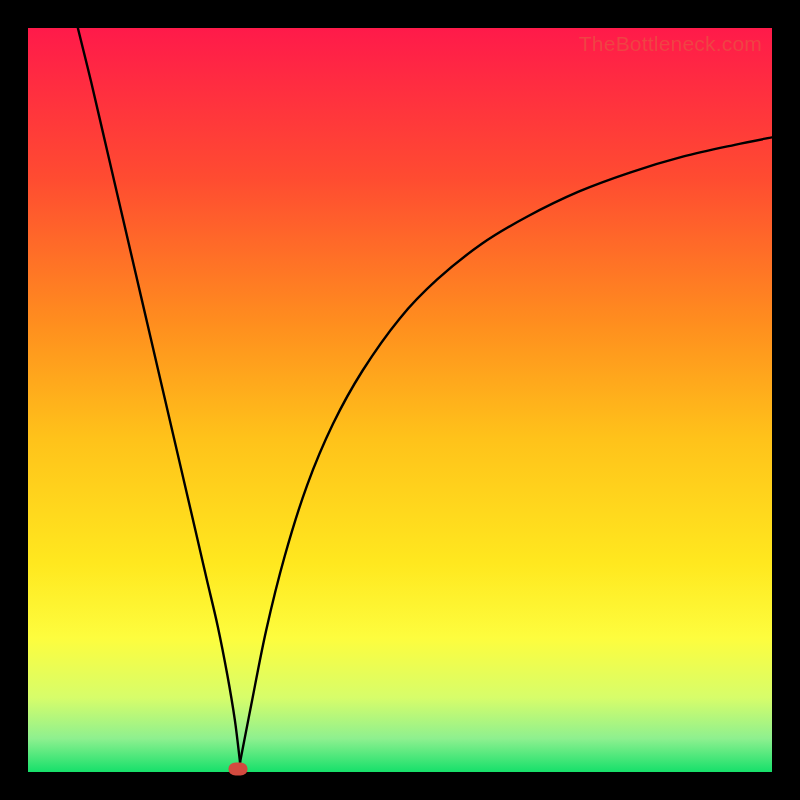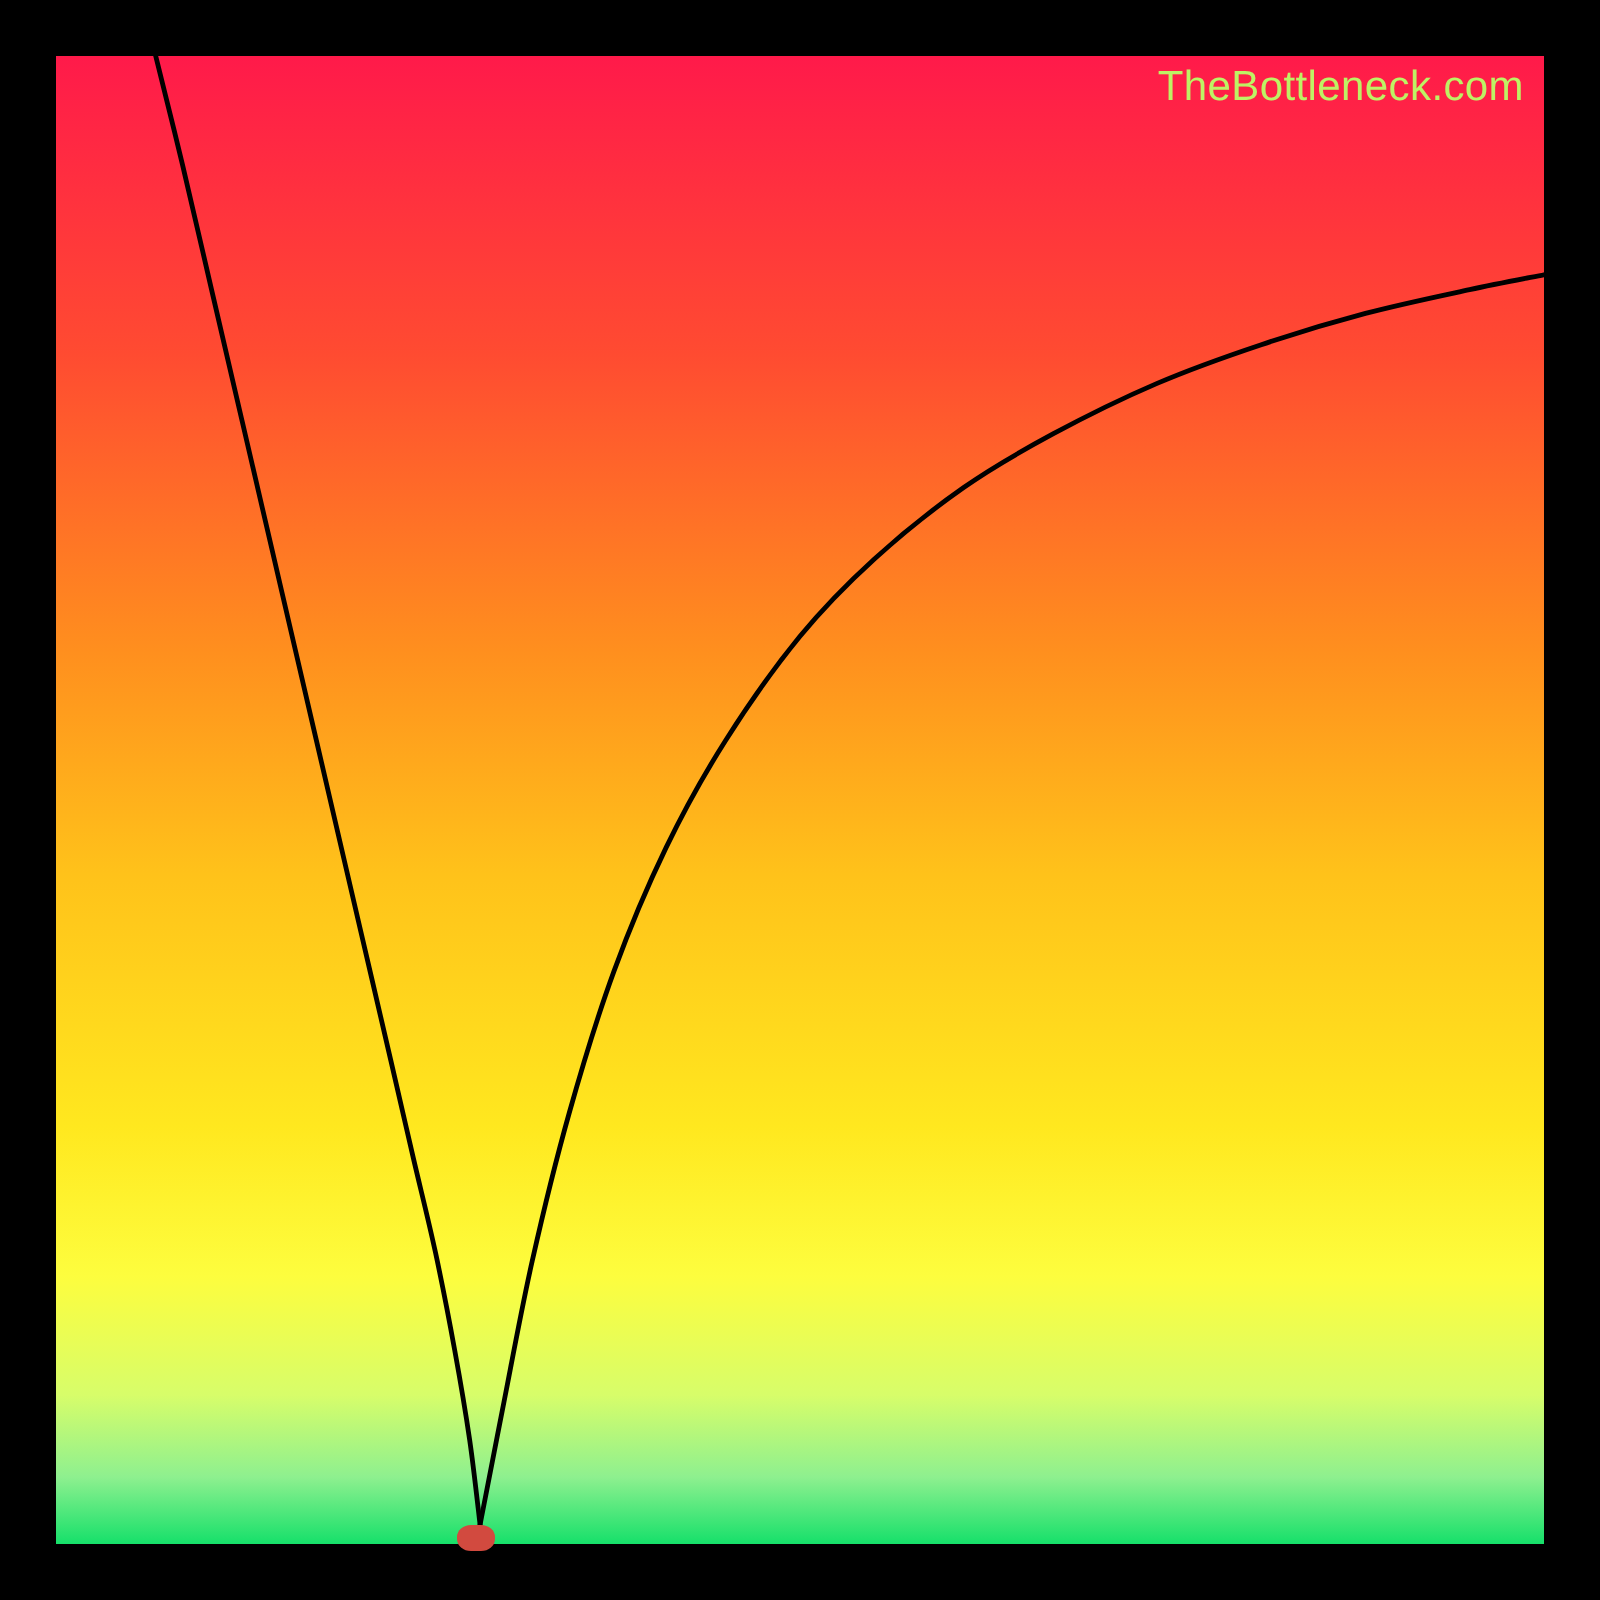--- a/index.html
+++ b/index.html
@@ -23,21 +23,21 @@
     position: absolute;
     left: 0;
     top: 0;
     width: 744px;
     height: 744px;
   }
   .watermark {
     position: absolute;
     top: 4px;
     right: 10px;
-    color: #bef264;
+    color: #ef4444;
     font-size: 21px;
     font-weight: 500;
     letter-spacing: 0.2px;
     user-select: none;
   }
   .marker {
     position: absolute;
     width: 19px;
     height: 13px;
     border-radius: 7px / 6px;

